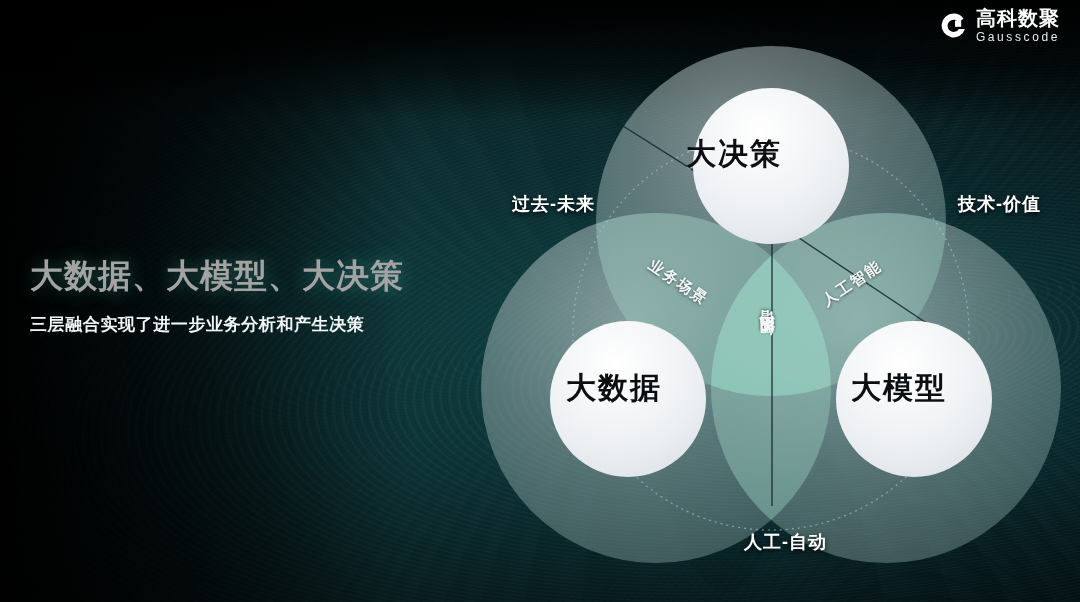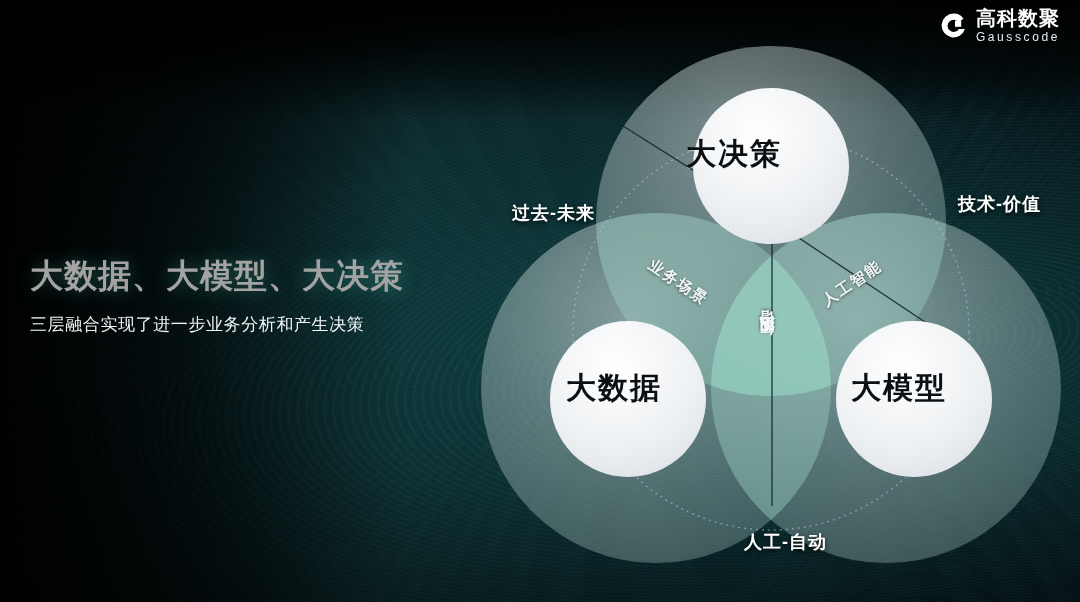--- a/index.html
+++ b/index.html
@@ -122,21 +122,21 @@
     line-height: 1.25;
     margin: 0 0 16px 0;
     text-shadow: 0 0 18px rgba(90,220,195,0.35);
   }
   .copy-line {
     font-size: 17px;
     color: #f2f6f7;
     line-height: 1.55;
     letter-spacing: 0.6px;
     margin: 0 0 10px 0;
-    font-weight: 400;
+    font-weight: 700;
   }
 
   
   .venn {
     position: absolute;
     left: 476px;
     top: 6px;
     width: 590px;
     height: 560px;
     z-index: 20;
@@ -190,21 +190,21 @@
     transform-origin: left center;
   }
   .lbl-kg {
     left: 282px; top: 330px;
     transform: rotate(180deg) translateX(0);
     writing-mode: vertical-rl;
     text-orientation: upright;
     letter-spacing: 3px;
   }
 
-  .axis-past   { position:absolute; left: 512px; top: 192px; margin-top: 9px; }
+  .axis-past   { position:absolute; left: 512px; top: 192px; }
   .axis-tech   { position:absolute; left: 958px; top: 192px; text-align: center; }
   .axis-manual { position:absolute; left: 744px; top: 530px; }
 </style>
 </head>
 <body>
 
 <div class="slide">
 
   <div class="bg-base"></div>
   <div class="bg-swirl"></div>

